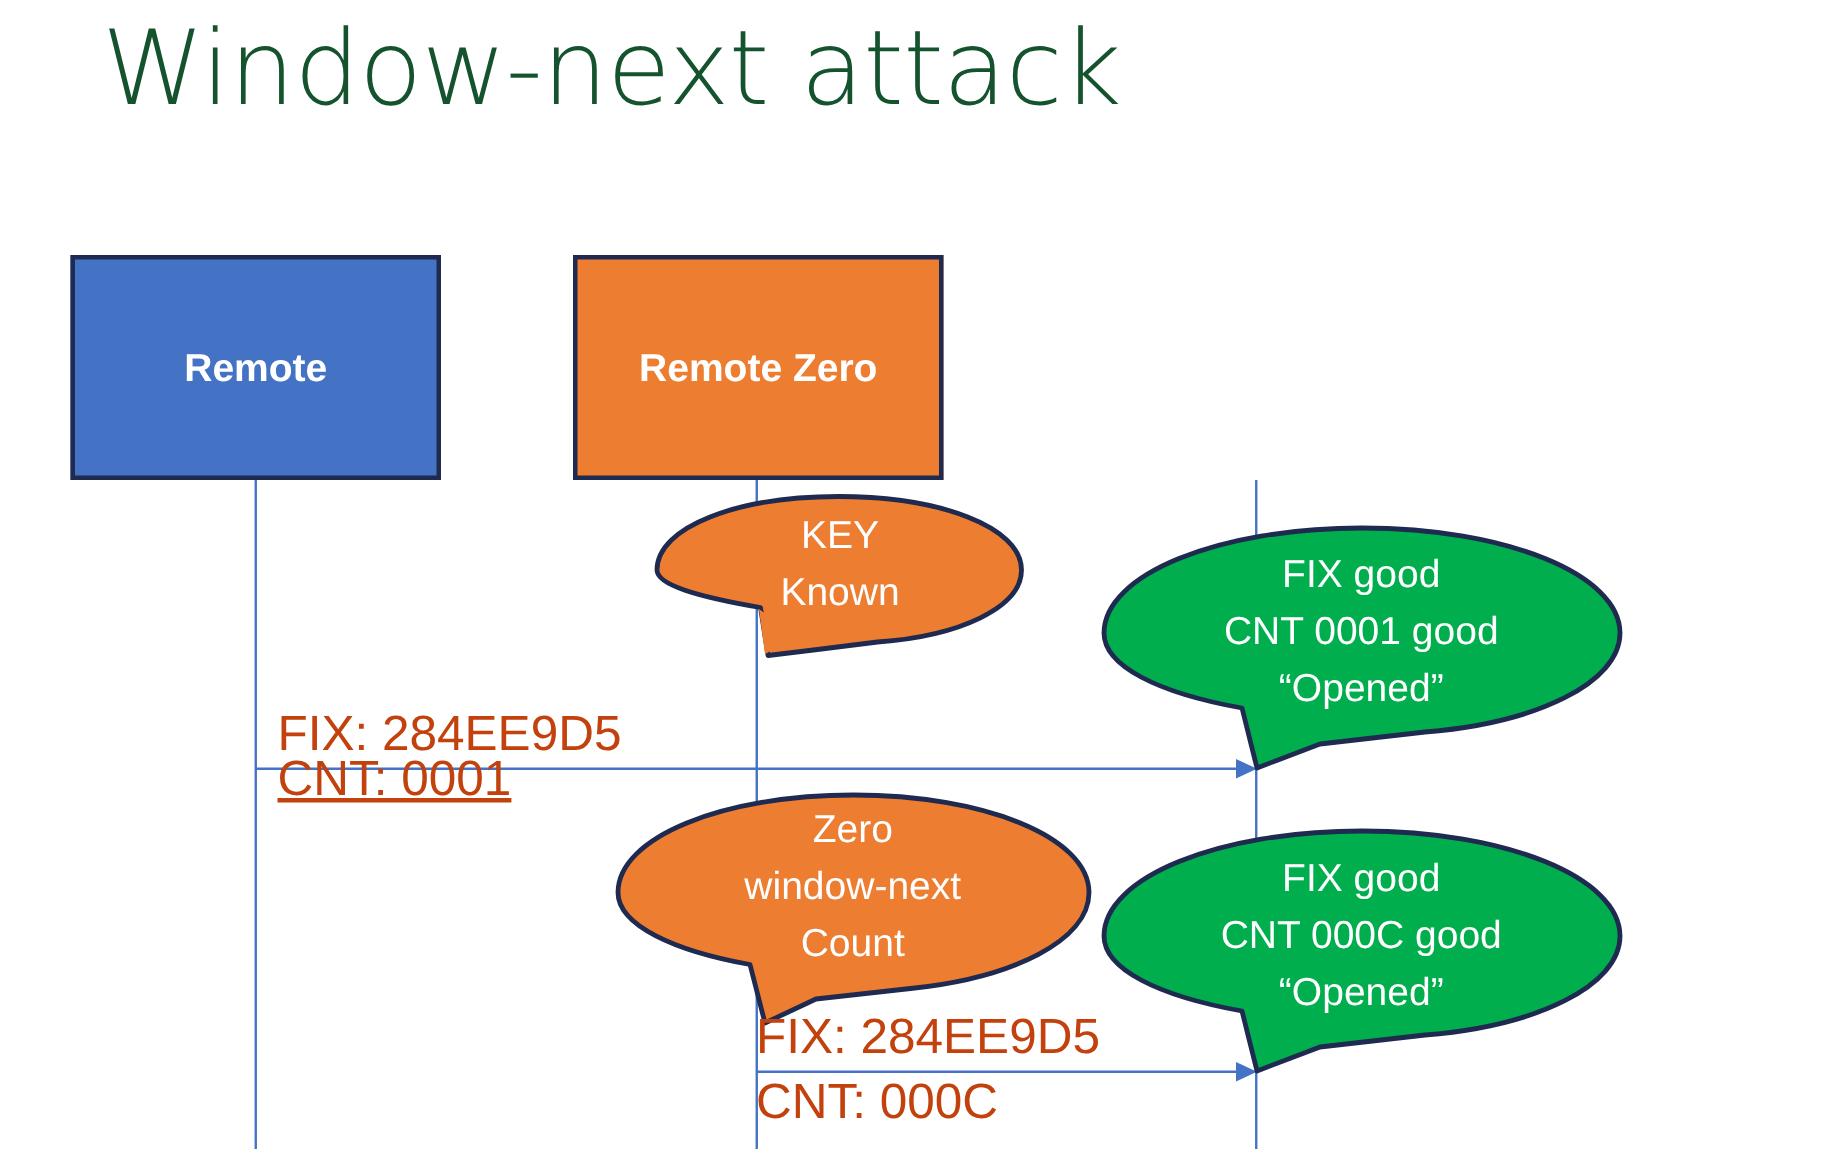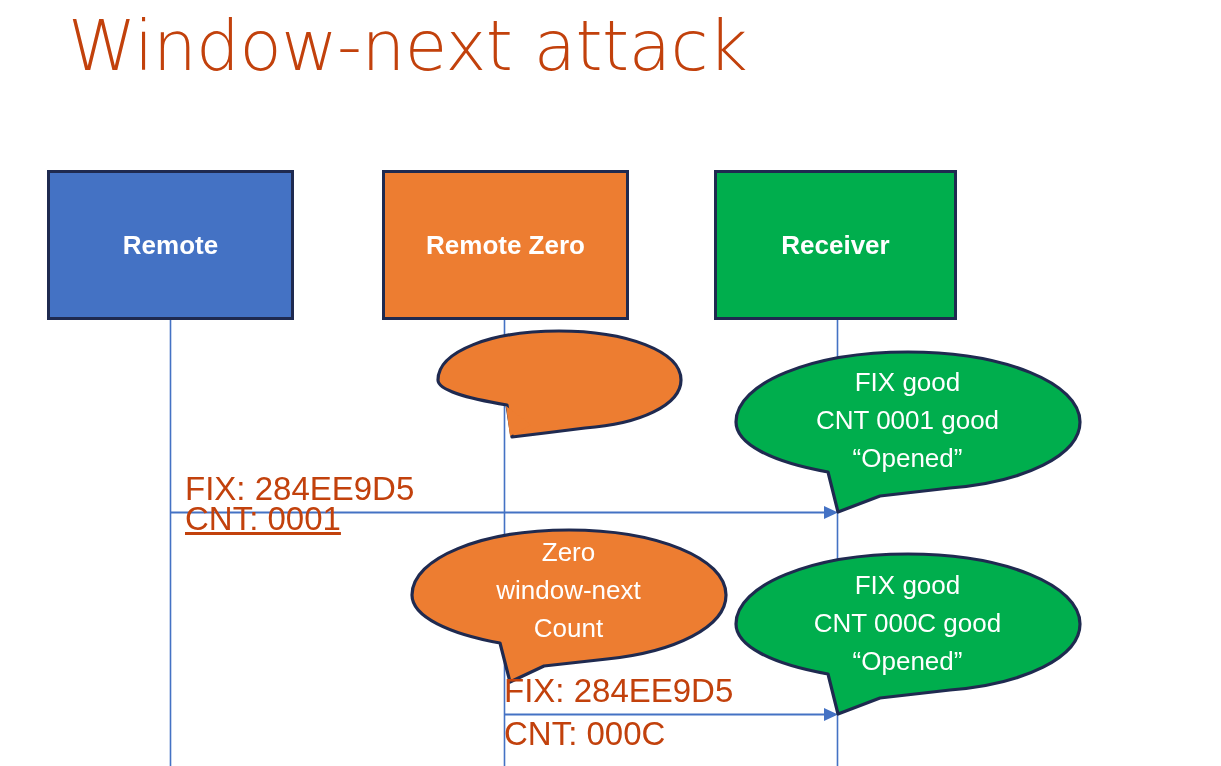--- a/index.html
+++ b/index.html
@@ -24,21 +24,21 @@
     width: 1221px;
     height: 766px;
   }
   .slide-title {
     position: absolute;
     left: 68px;
     top: 6px;
     font-size: 69px;
     line-height: 80px;
     font-weight: 300;
-    color: #c2410c;
+    color: #14532d;
     font-family: "DejaVu Sans", "Liberation Sans", sans-serif;
     letter-spacing: -0.5px;
     white-space: nowrap;
   }
   .actor-box {
     position: absolute;
     box-sizing: border-box;
     border: 3px solid #1F2A50;
     display: flex;
     align-items: center;
@@ -155,24 +155,23 @@
   <div class="slide-title">Window-next attack</div>
 
   <div class="actor-box" id="actor-remote" style="background:#4472C4;">
     <span>Remote</span>
   </div>
 
   <div class="actor-box" id="actor-flipper" style="background:#ED7D31;">
     <span>Remote Zero</span>
   </div>
 
-  <div class="actor-box" id="actor-receiver" style="background:#00AE4D;">
-    <span>Receiver</span>
-  </div>
 
+  <div class="bubble-text" id="bubble-text-key">KEY
+Known</div>
 
   <div class="bubble-text" id="bubble-text-rx1">FIX good
 CNT 0001 good
 “Opened”</div>
 
   <div class="bubble-text" id="bubble-text-send">Zero
 window-next
 Count</div>
 
   <div class="bubble-text" id="bubble-text-rx2">FIX good

